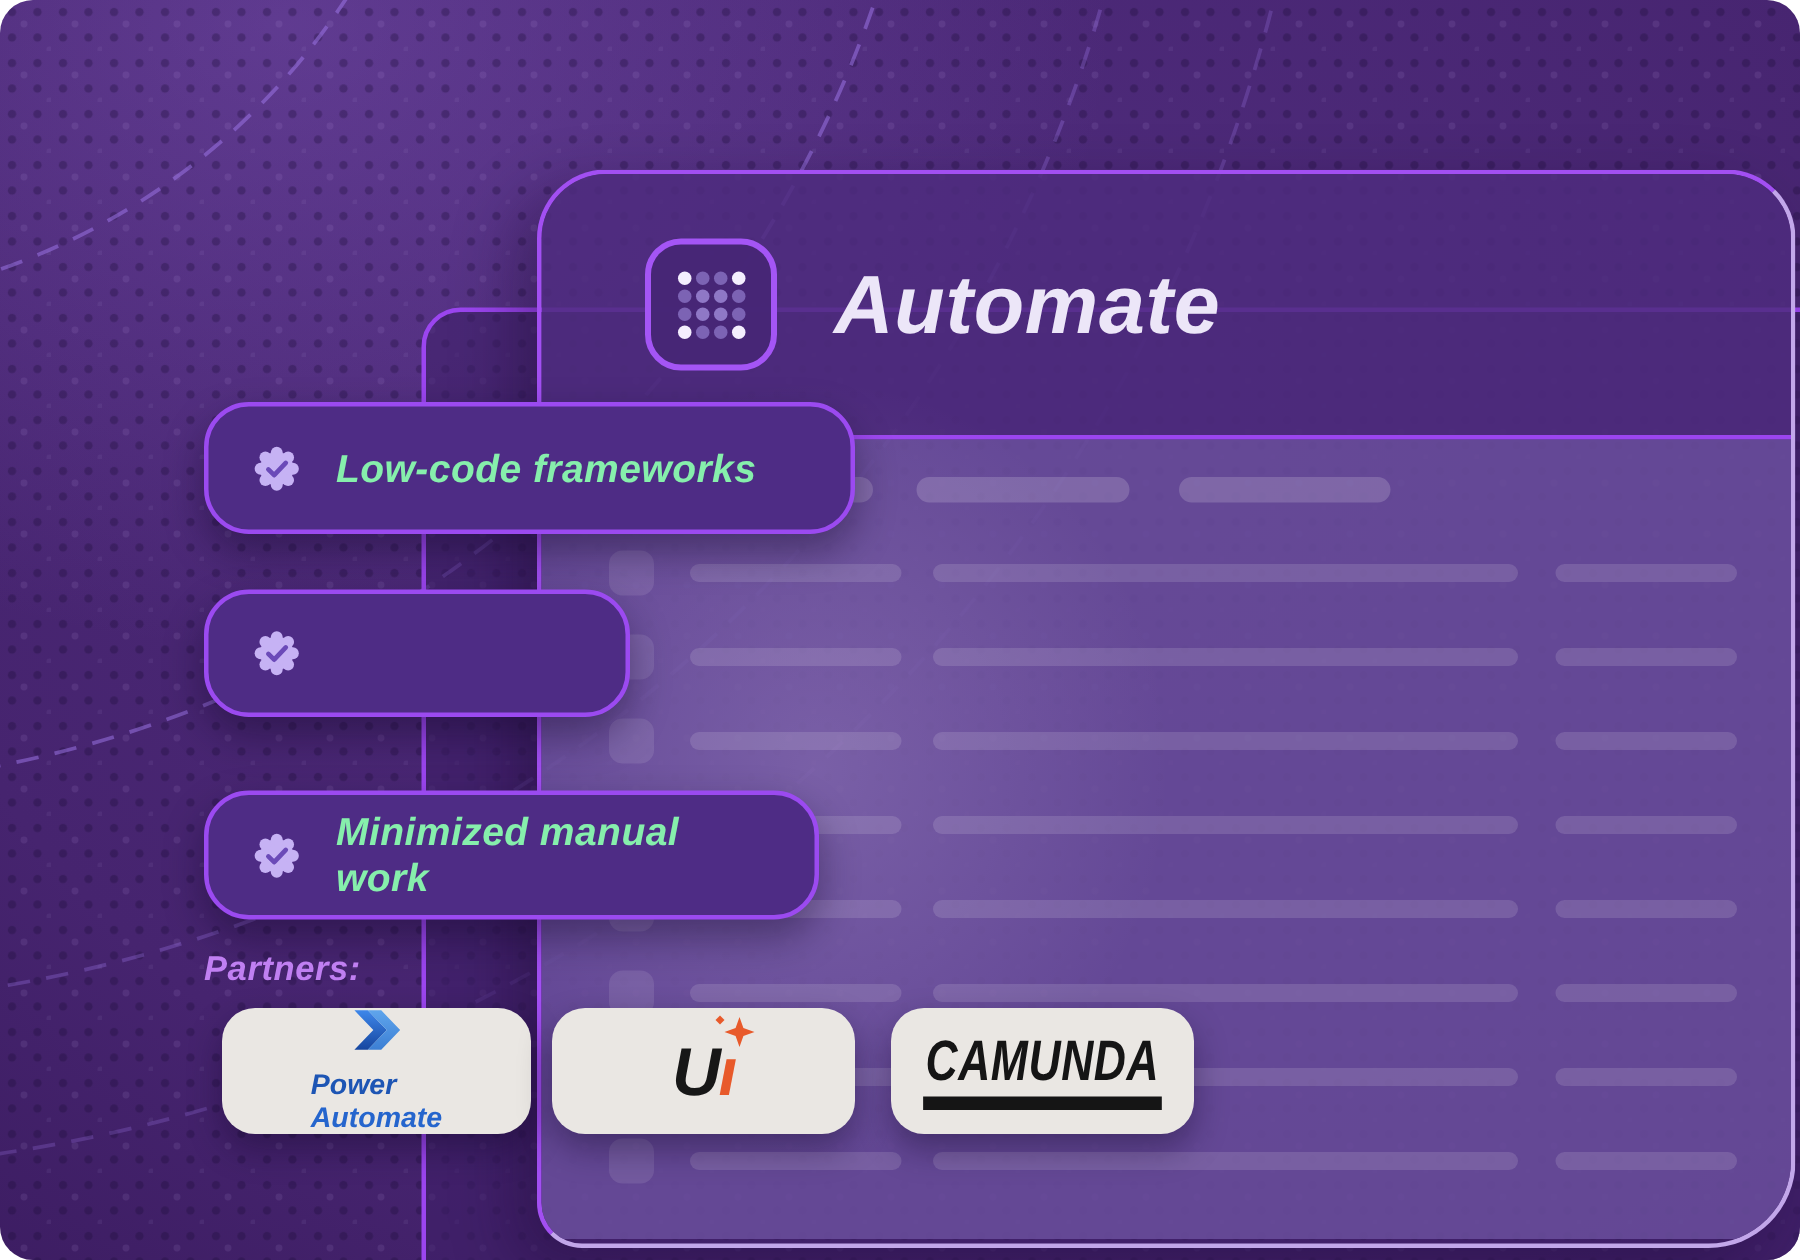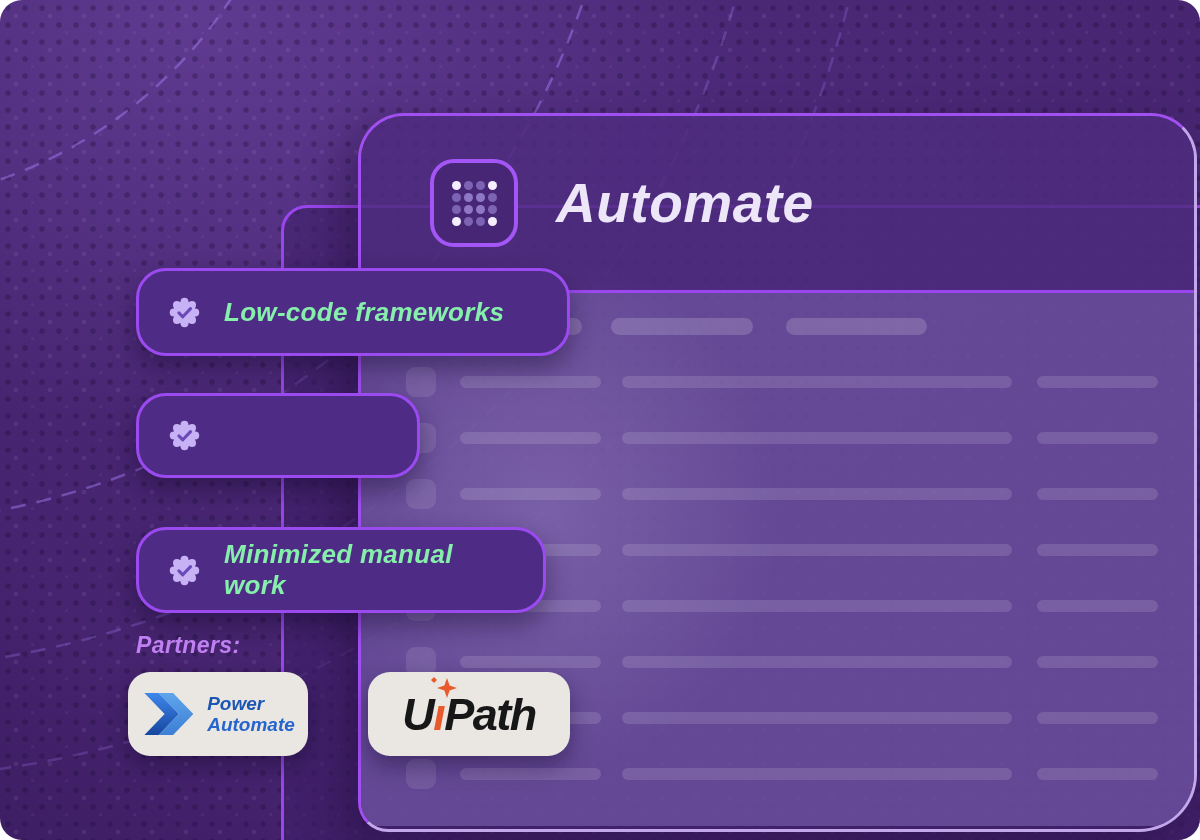--- a/index.html
+++ b/index.html
@@ -62,21 +62,21 @@
   .badge-3{left:136px;top:515px;width:410px;height:86px;margin-top:12px;}
   .seal{flex:none;}
 
   .partners-label{position:absolute;left:136px;top:632px;z-index:3;
     font-size:23px;font-weight:700;color:#c07ff2;letter-spacing:0.4px;}
 
   
   .chip{position:absolute;top:672px;height:84px;z-index:3;background:#eae7e3;border-radius:22px;
     display:flex;align-items:center;justify-content:center;
     box-shadow:0 10px 22px rgba(16,4,36,0.38);}
-  .chip-power{left:128px;width:180px;gap:12px;}
+  .chip-power{left:148px;width:206px;gap:12px;flex-direction:column;}
   .chip-uipath{left:368px;width:202px;}
   .chip-camunda{left:594px;width:202px;}
 
   .pa-text{display:flex;flex-direction:column;line-height:1.12;font-weight:700;font-size:19px;}
   .pa-line1{color:#1d55b4;}
   .pa-line2{color:#2565cd;}
 
   .uipath-wrap{position:relative;display:flex;align-items:baseline;
     font-weight:700;font-size:45px;letter-spacing:-1.5px;color:#171717;line-height:1;}
   .ui-i{color:#e85a2b;}
@@ -272,18 +272,20 @@
   </div>
 
   <div class="chip chip-uipath">
     <div class="uipath-wrap">
       <svg class="ui-spark" width="34" height="26" viewBox="0 0 34 26">
         <path d="M19 2 L21.6 9.4 L29 12 L21.6 14.6 L19 22 L16.4 14.6 L9 12 L16.4 9.4 Z" fill="#e85a2b"></path>
         <path d="M6 1 L9 4 L6 7 L3 4 Z" fill="#e85a2b"></path>
       </svg>
       <span>U</span>
         <span class="ui-i">ı</span>
-        <span>Path</span>
-    </div>
-  </div>
-
+    </div>
+  </div>
+
+  <div class="chip chip-camunda">
+    <span class="camunda-text">CAMUNDA</span>
+  </div>
 
 </div>
 
 </body></html>

